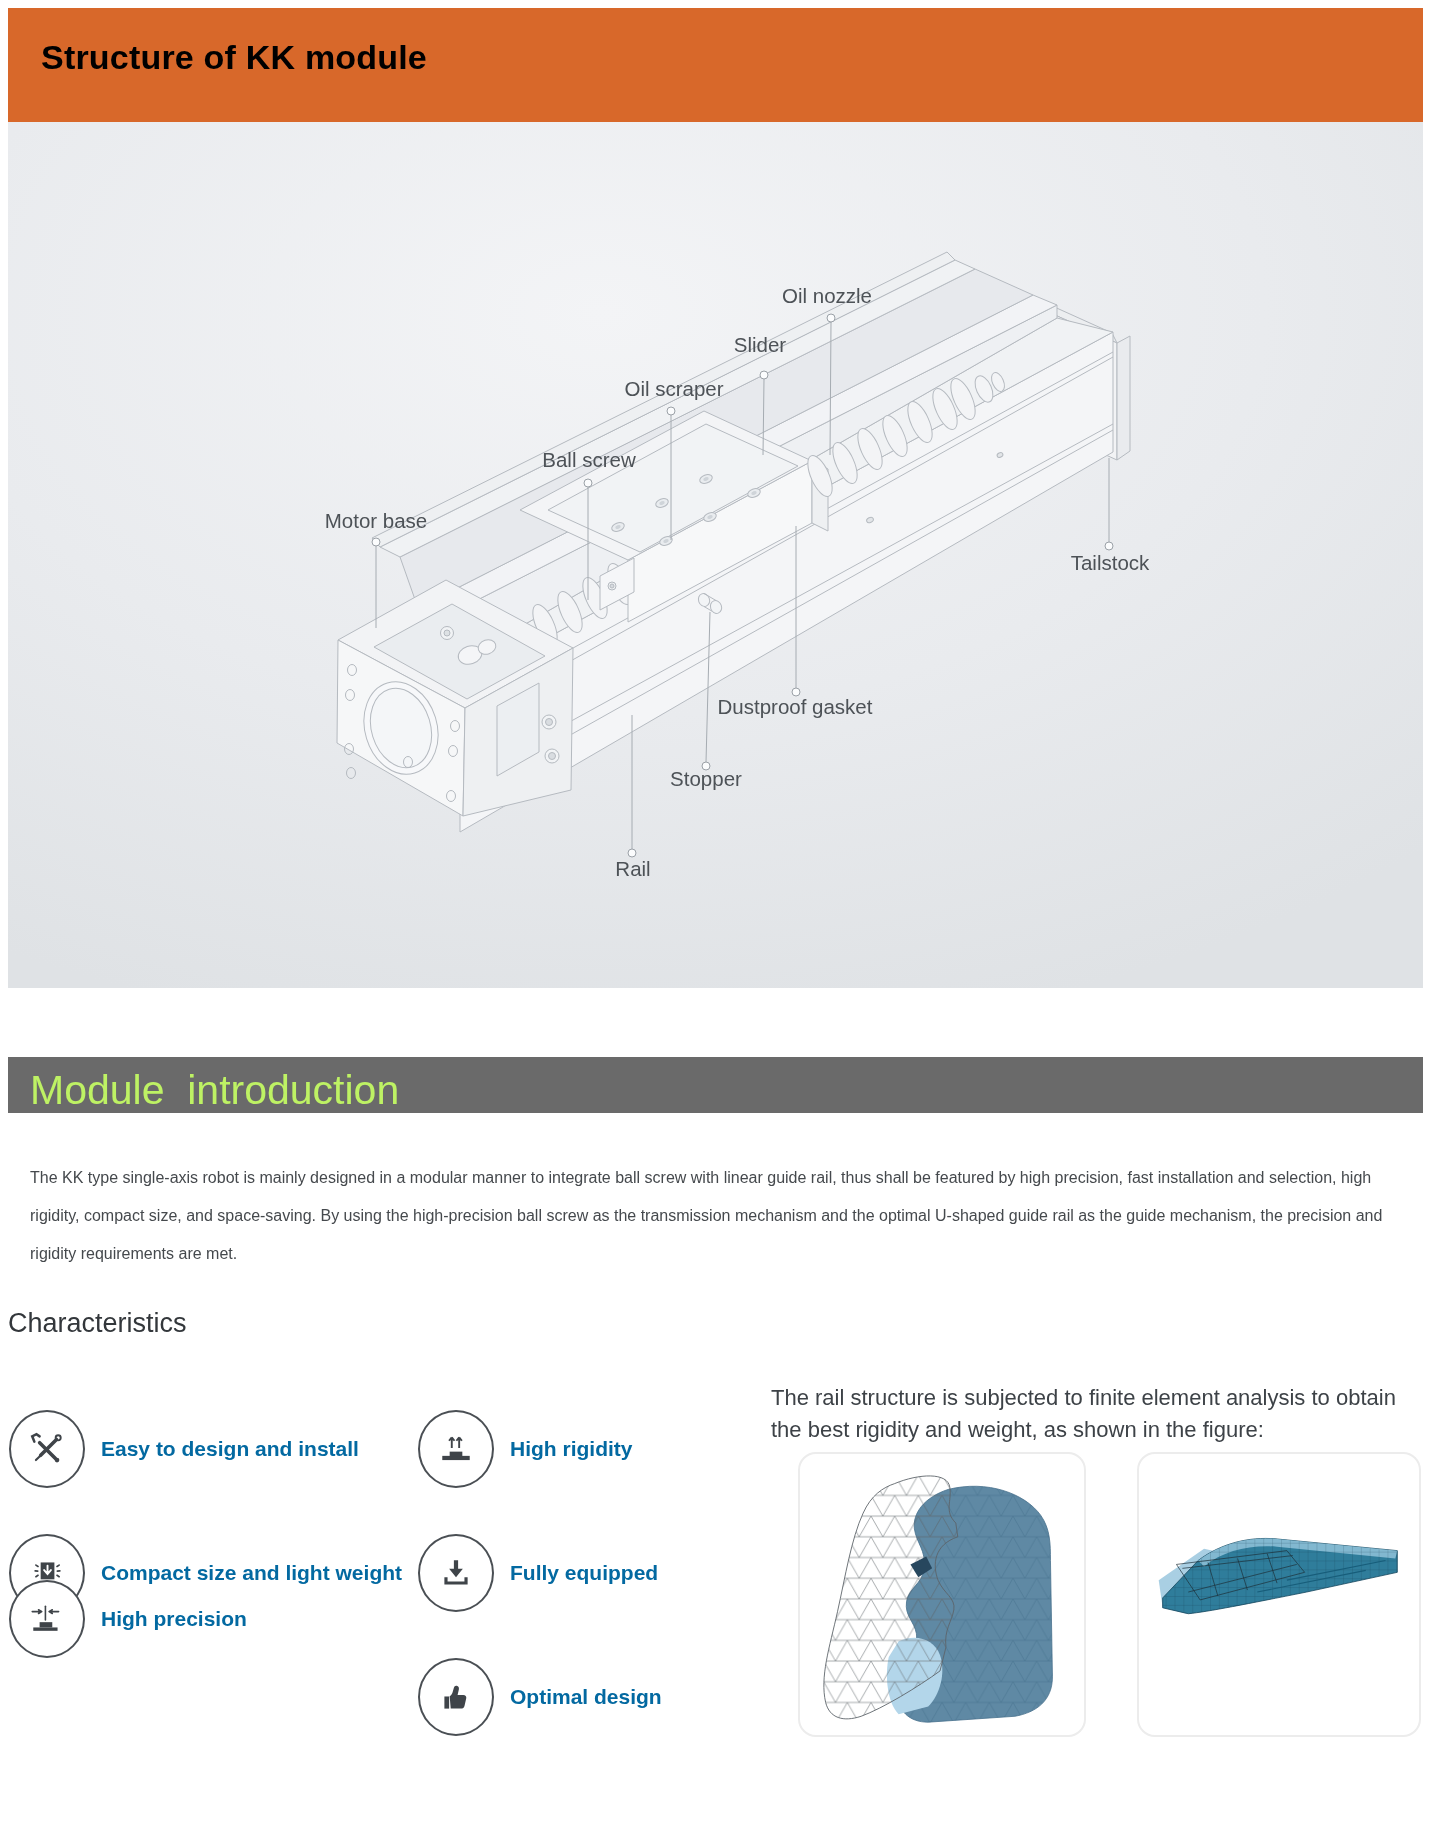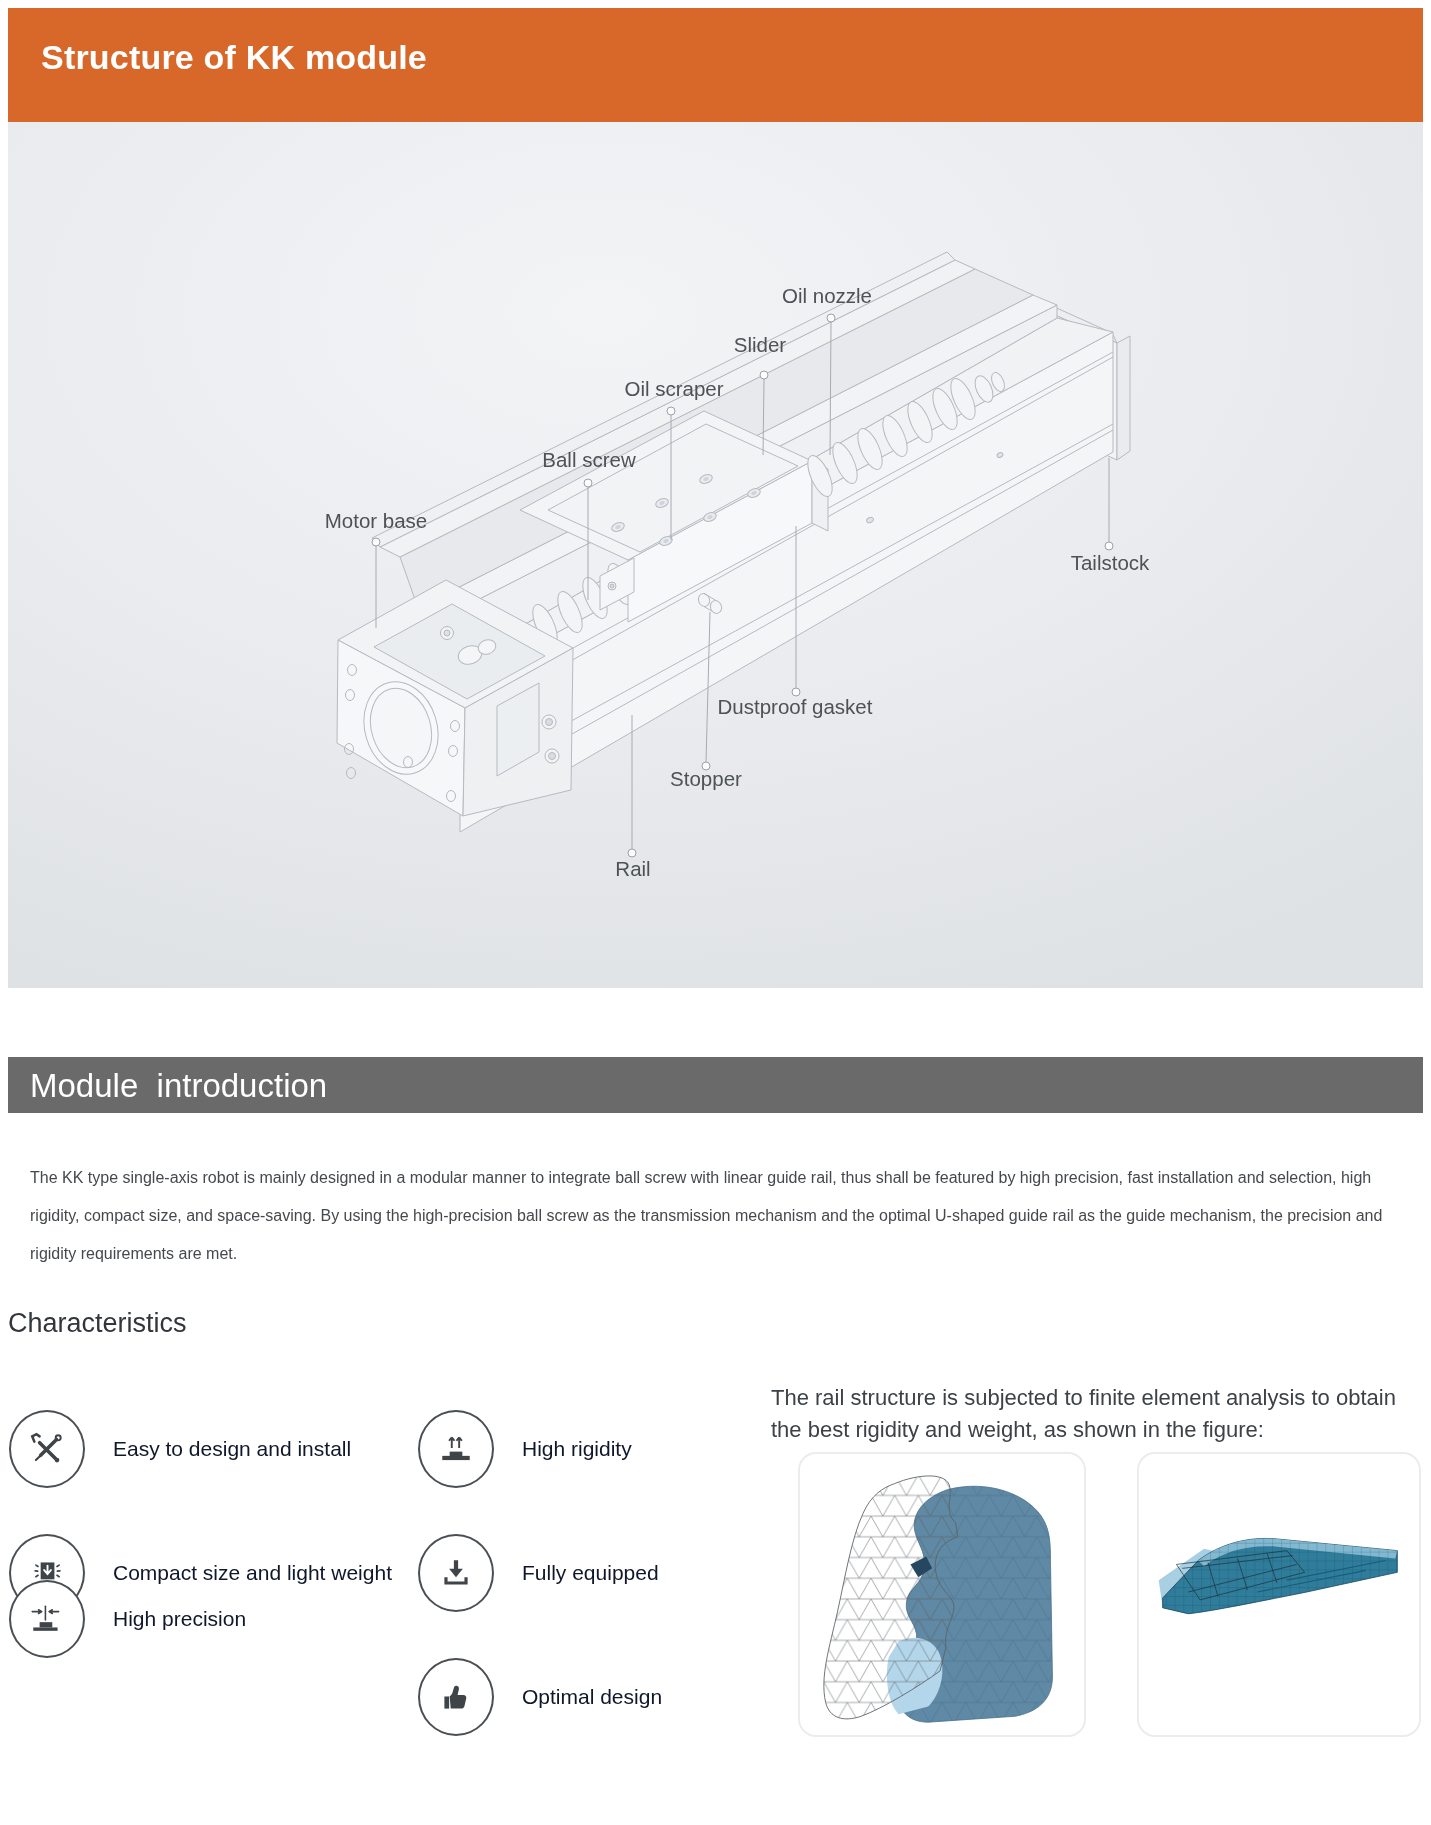--- a/index.html
+++ b/index.html
@@ -1,40 +1,40 @@
 <!DOCTYPE html>
 <html><head>
 <meta charset="utf-8">
 <style>
   html,body{margin:0;padding:0;background:#fff;}
   body{font-family:"Liberation Sans","DejaVu Sans",sans-serif;}
   .page{position:relative;width:1431px;height:1825px;background:#ffffff;overflow:hidden;}
 
   .banner{position:absolute;left:8px;top:8px;width:1415px;height:114px;background:#d8682a;}
-  .banner h1{margin:0;padding:30px 0 0 33px;font-size:34px;font-weight:bold;color:#ffffff;letter-spacing:.2px;}
+  .banner h1{margin:0;padding:30px 0 0 33px;font-size:34px;font-weight:bold;color:#000000;letter-spacing:.2px;}
   .banner-step{position:absolute;left:1287px;top:122px;width:136px;height:5px;background:#d8682a;}
 
   .hero{position:absolute;left:8px;top:122px;width:1415px;height:866px;border-radius:13px;}
   .hero svg{display:block;width:100%;height:100%;}
 
   .machine{stroke:#b5bac0;stroke-width:1;fill:#f4f5f7;stroke-linejoin:round;}
   .leader{stroke:#a6acb2;stroke-width:1;fill:none;}
   .dot{fill:#fbfcfd;stroke:#9ba1a7;stroke-width:1;}
   .dlabel{font-size:20.5px;fill:#4d5257;}
 
   .section-bar{position:absolute;left:8px;top:1057px;width:1415px;height:56px;background:#6a6a6a;}
-  .section-bar h2{margin:0;padding:10px 0 0 22px;font-size:33px;font-weight:normal;color:#ffffff;white-space:pre;}
+  .section-bar h2{margin:0;padding:10px 0 0 22px;font-size:41px;font-weight:normal;color:#bef264;white-space:pre;}
 
   .intro-par{position:absolute;left:30px;top:1143px;width:1375px;font-size:16px;line-height:38px;color:#45494d;}
 
   .char-heading{position:absolute;left:8px;top:1308px;font-size:27px;color:#33373b;}
 
   .char-item{position:absolute;display:flex;align-items:center;}
   .char-circle{width:72px;height:74px;border:2px solid #4a4f54;border-radius:50%;display:flex;align-items:center;justify-content:center;flex:0 0 auto;background:#fff;}
-  .char-label{font-size:21px;color:#0f172a;margin-left:28px;white-space:nowrap;}
+  .char-label{font-size:21px;color:#0369a1;margin-left:16px;white-space:nowrap;font-weight:bold;}
 
   .fea-note{position:absolute;left:771px;top:1382px;width:637px;font-size:22px;line-height:32px;color:#3d4247;}
   .fea-box{position:absolute;top:1452px;height:285px;background:#ffffff;border:2px solid #ececec;border-radius:18px;box-sizing:border-box;overflow:hidden;}
   .fea-box svg{display:block;width:100%;height:100%;}
   #fea-box-1{left:798px;width:288px;}
   #fea-box-2{left:1137px;width:284px;}
 </style>
 </head>
 <body>
 

